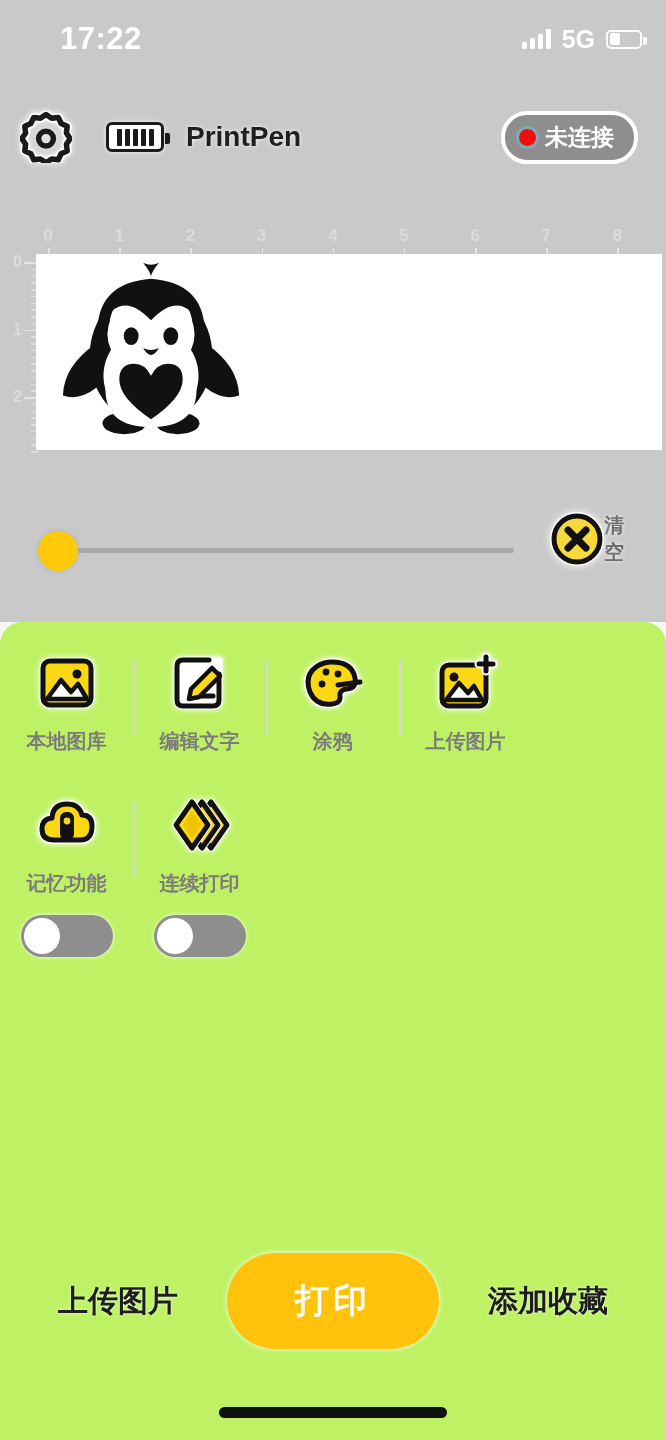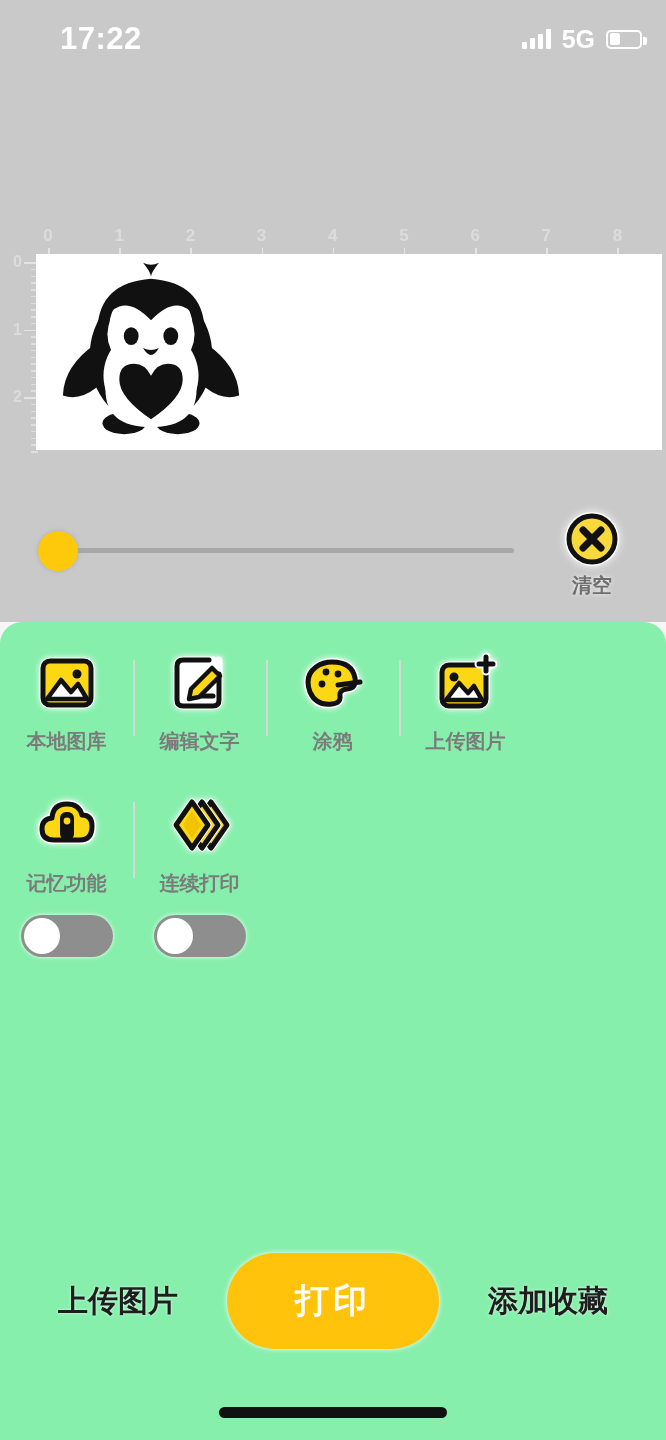--- a/index.html
+++ b/index.html
@@ -119,31 +119,31 @@
     position:absolute; left:44px; top:50px; width:470px; height:5px;
     background:#a8a8a8; border-radius:3px;
   }
   .slider-thumb {
     position:absolute; left:38px; top:33px; width:40px; height:40px;
     border-radius:50%; background:#ffc90b;
     box-shadow:0 0 4px rgba(150,165,195,.75);
   }
   .clear-btn {
     position:absolute; right:32px; top:14px; width:84px;
-    display:flex; flex-direction:column; align-items:center; gap:6px;
+    display:flex; align-items:center; 
   }
   .clear-circle { width:54px; height:54px;
     filter:drop-shadow(0 0 4px rgba(255,255,255,.95)); }
   .clear-label { font-size:20px; color:#6e6e6e; font-weight:bold;
     text-shadow:0 0 4px rgba(255,255,255,.85); }
 
   
   .sheet {
     position:absolute; left:0; top:622px; width:666px; height:818px;
-    background:#86efac; border-radius:22px 22px 0 0;
+    background:#bef264; border-radius:22px 22px 0 0;
   }
   .tools-row-1 {
     position:absolute; left:0; top:30px; width:666px;
     display:flex; align-items:flex-start;
   }
   .tools-row-2 {
     position:absolute; left:0; top:172px; width:666px;
     display:flex; align-items:flex-start;
   }
   .tool {
@@ -203,20 +203,44 @@
           <i></i>
           <i></i>
       </span>
       <span class="net-label">5G</span>
       <span class="batt-status">
           <b style="width: 34%;"></b>
         </span>
     </div>
   </div>
 
+  <div class="app-header">
+    <span class="gear-icon">
+      <svg viewBox="0 0 52 52" width="52" height="52">
+        <path d="M26 3.5 L31.6 7.2 L38.3 6.4 L41.1 12.5 L47.2 15.3 L46.4 22 L50.1 27.6 L46.4 33.2 L47.2 39.9 L41.1 42.7 L38.3 48.8 L31.6 48 L26 51.7 L20.4 48 L13.7 48.8 L10.9 42.7 L4.8 39.9 L5.6 33.2 L1.9 27.6 L5.6 22 L4.8 15.3 L10.9 12.5 L13.7 6.4 L20.4 7.2 Z" fill="none" stroke="#ffffff" stroke-width="9" stroke-linejoin="round"></path>
+        <path d="M26 3.5 L31.6 7.2 L38.3 6.4 L41.1 12.5 L47.2 15.3 L46.4 22 L50.1 27.6 L46.4 33.2 L47.2 39.9 L41.1 42.7 L38.3 48.8 L31.6 48 L26 51.7 L20.4 48 L13.7 48.8 L10.9 42.7 L4.8 39.9 L5.6 33.2 L1.9 27.6 L5.6 22 L4.8 15.3 L10.9 12.5 L13.7 6.4 L20.4 7.2 Z" fill="none" stroke="#1a1a1a" stroke-width="5.5" stroke-linejoin="round"></path>
+        <circle cx="26" cy="27.6" r="7.4" fill="none" stroke="#1a1a1a" stroke-width="5.5"></circle>
+      </svg>
+    </span>
+
+    <span class="dev-batt">
+      <i></i>
+        <i></i>
+        <i></i>
+        <i></i>
+        <i></i>
+    </span>
+
+    <span class="dev-name">PrintPen</span>
+
+    <div class="conn-badge">
+      <span class="conn-dot"></span>
+      <span class="conn-text">未连接</span>
+    </div>
+  </div>
 
   <div class="canvas-wrap">
     <div class="ruler-h" id="rulerH">
         <span class="num" style="left: 12px;">0</span>
         <span class="tick major" style="left: 12px;"></span>
         <span class="tick" style="left: 19.1186px;"></span>
         <span class="tick" style="left: 26.2373px;"></span>
         <span class="tick" style="left: 33.3559px;"></span>
         <span class="tick" style="left: 40.4746px;"></span>
         <span class="tick" style="left: 47.5932px;"></span>

